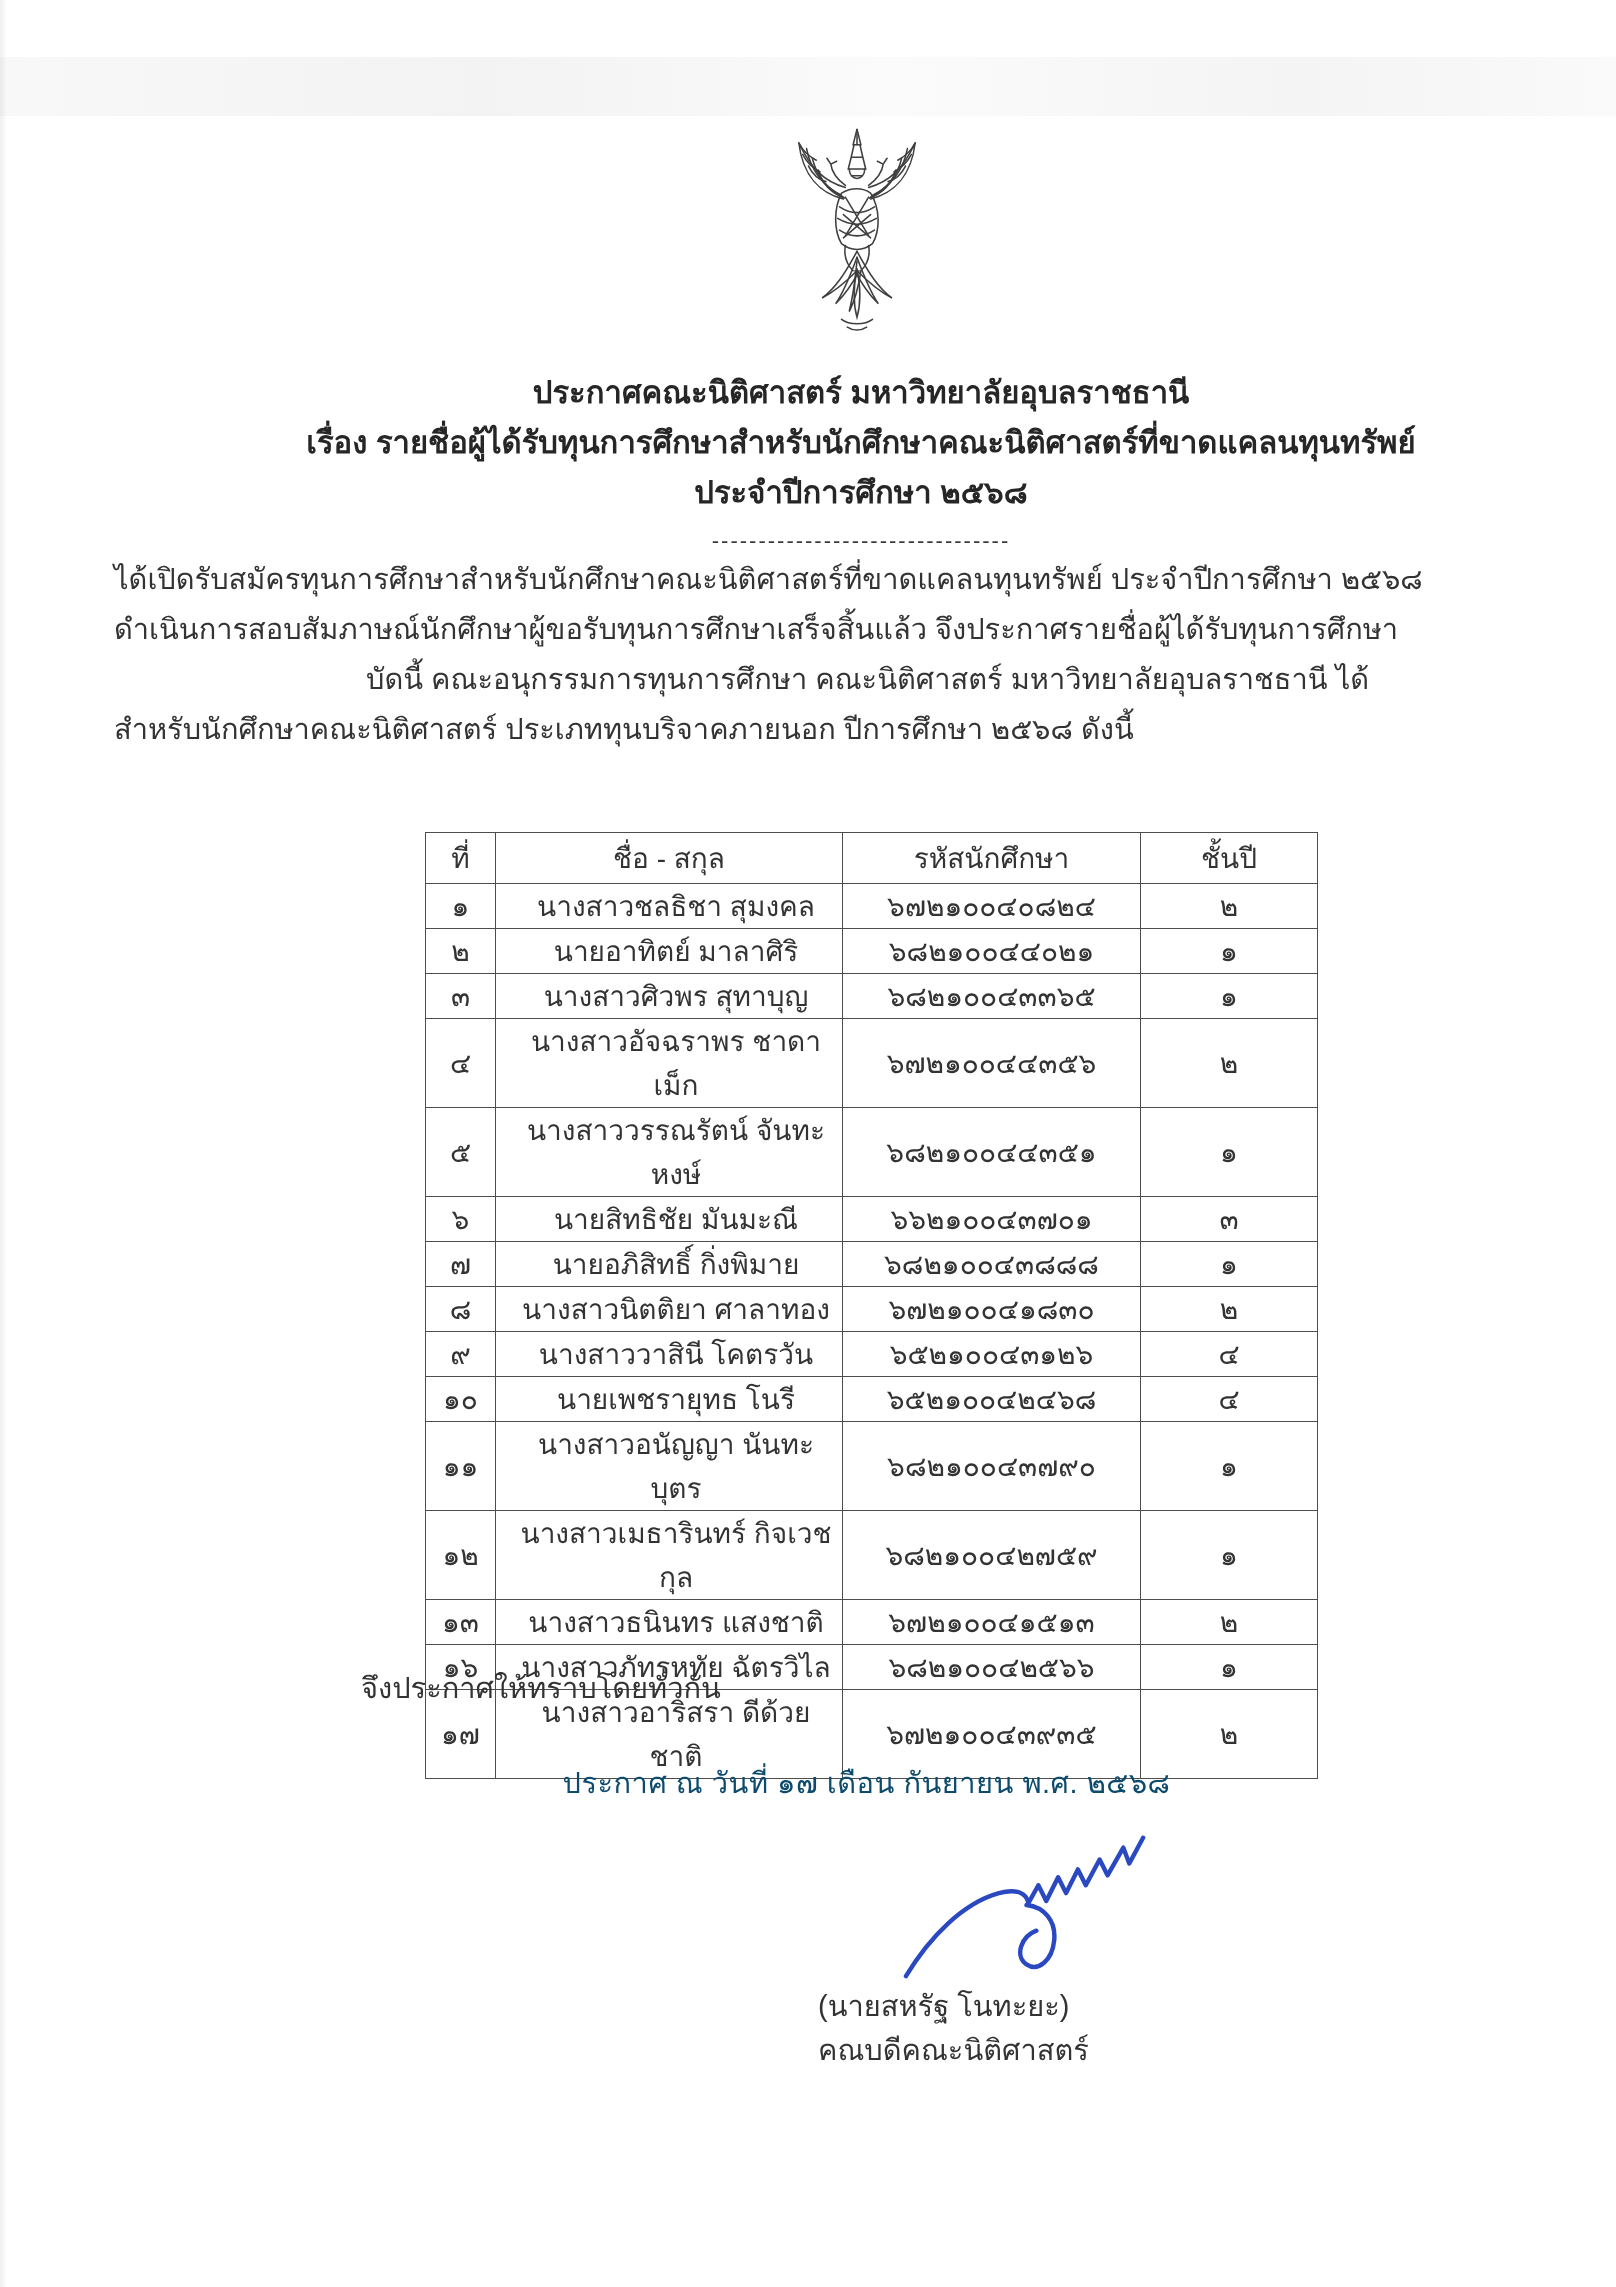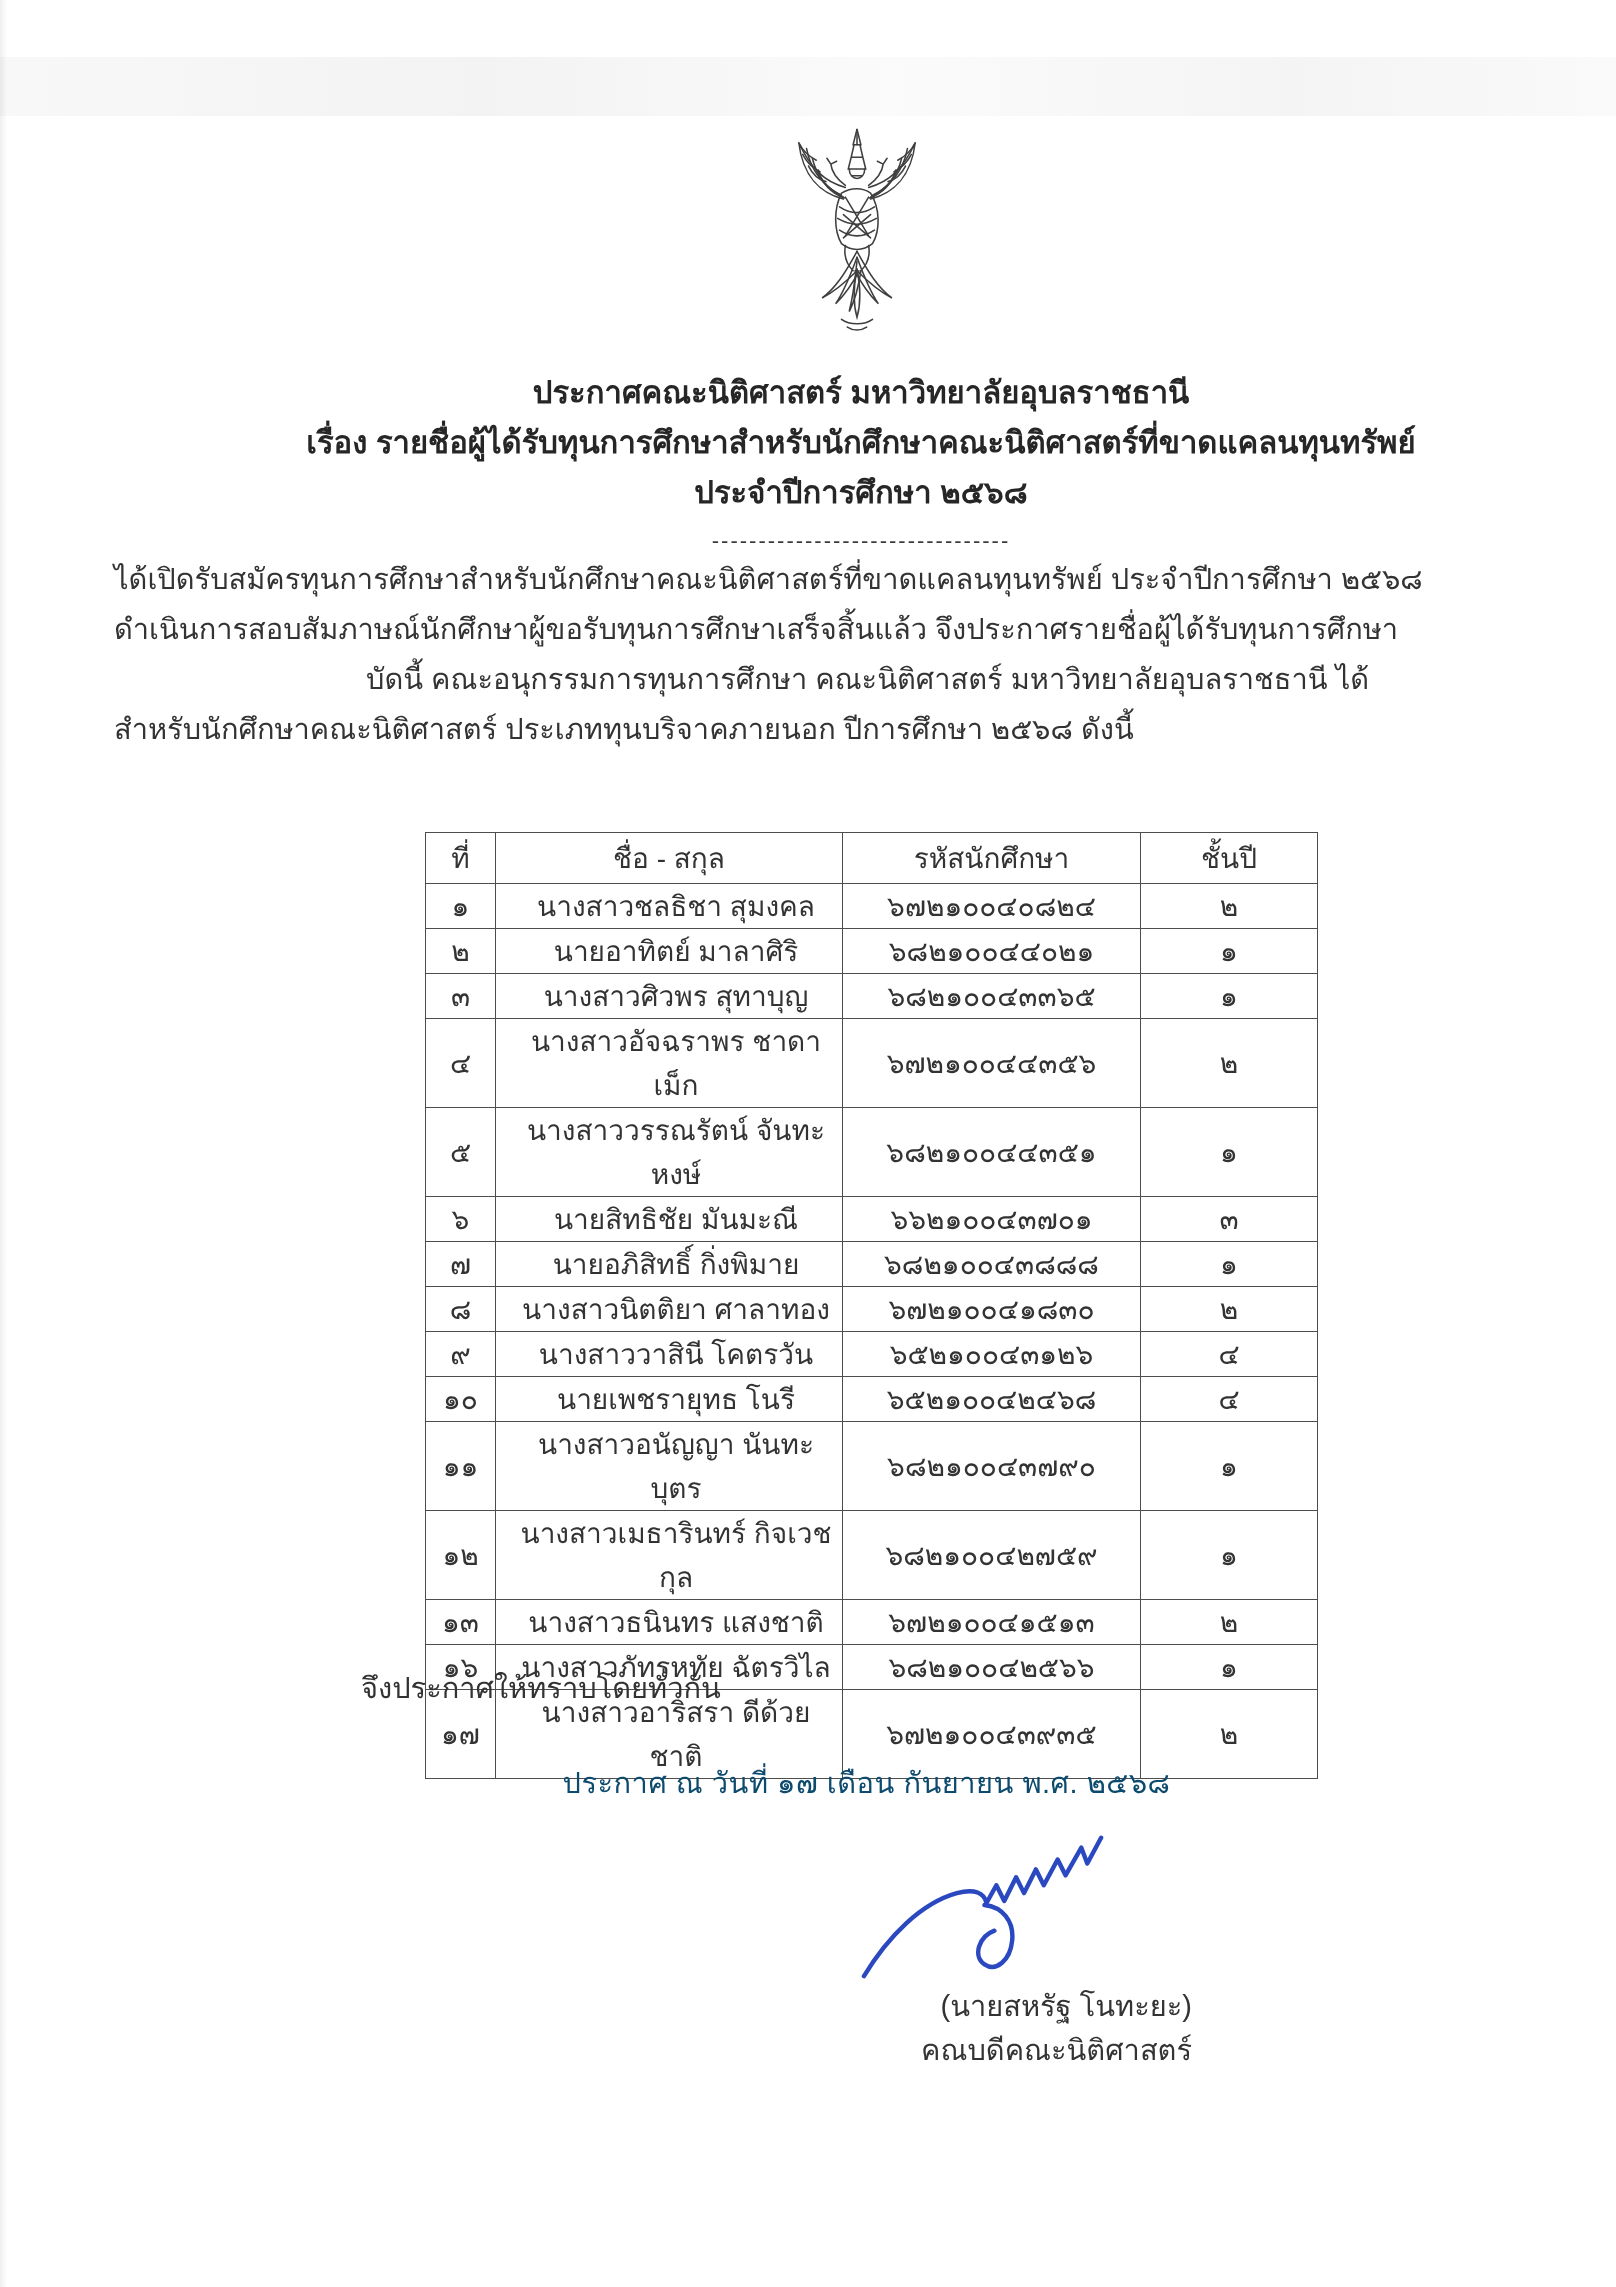--- a/index.html
+++ b/index.html
@@ -33,21 +33,21 @@
   }
   table.roster th{height:50px;text-align:center;}
   table.roster td{height:44px;text-align:center;}
   table.roster td.name{text-align:center;padding-left:20px;}
   .c-no{width:70px;} .c-name{width:347px;} .c-id{width:298px;} .c-year{width:177px;}
 
   .closing{position:absolute;left:361px;top:1665px;font-size:29px;color:#333;}
   .date-line{position:absolute;left:0;top:1760px;width:1617px;text-align:center;
     font-size:29px;color:#0c4a6e;letter-spacing:0.5px;padding-left:116px;box-sizing:border-box;}
 
-  .sig-block{position:absolute;left:776px;top:1820px;width:416px;text-align:right;}
+  .sig-block{position:absolute;left:818px;top:1820px;width:416px;text-align:left;}
   .sig-svg{display:block;margin:0 auto;width:297px;height:168px;}
   .sig-name{font-size:29px;color:#333;line-height:44px;margin-top:-4px;}
   .sig-title{font-size:29px;color:#333;line-height:44px;}
 </style>
 </head>
 <body>
 
 <div class="scan-band"></div>
 <div class="scan-edge"></div>
 

